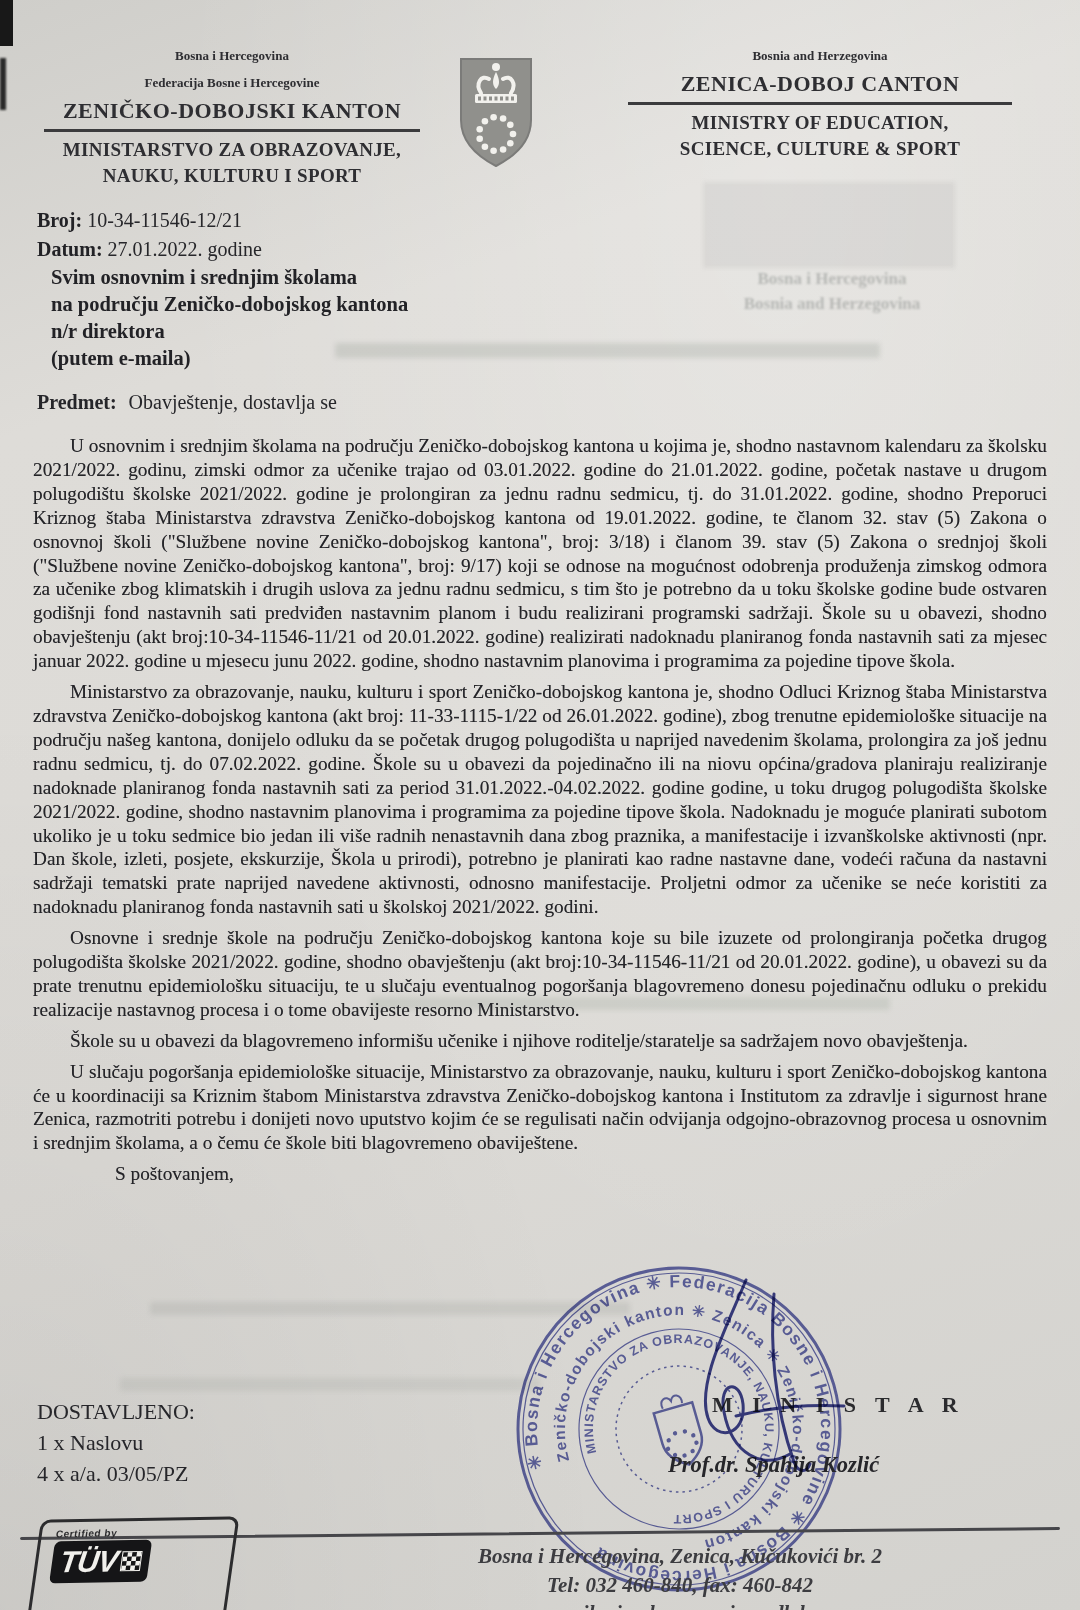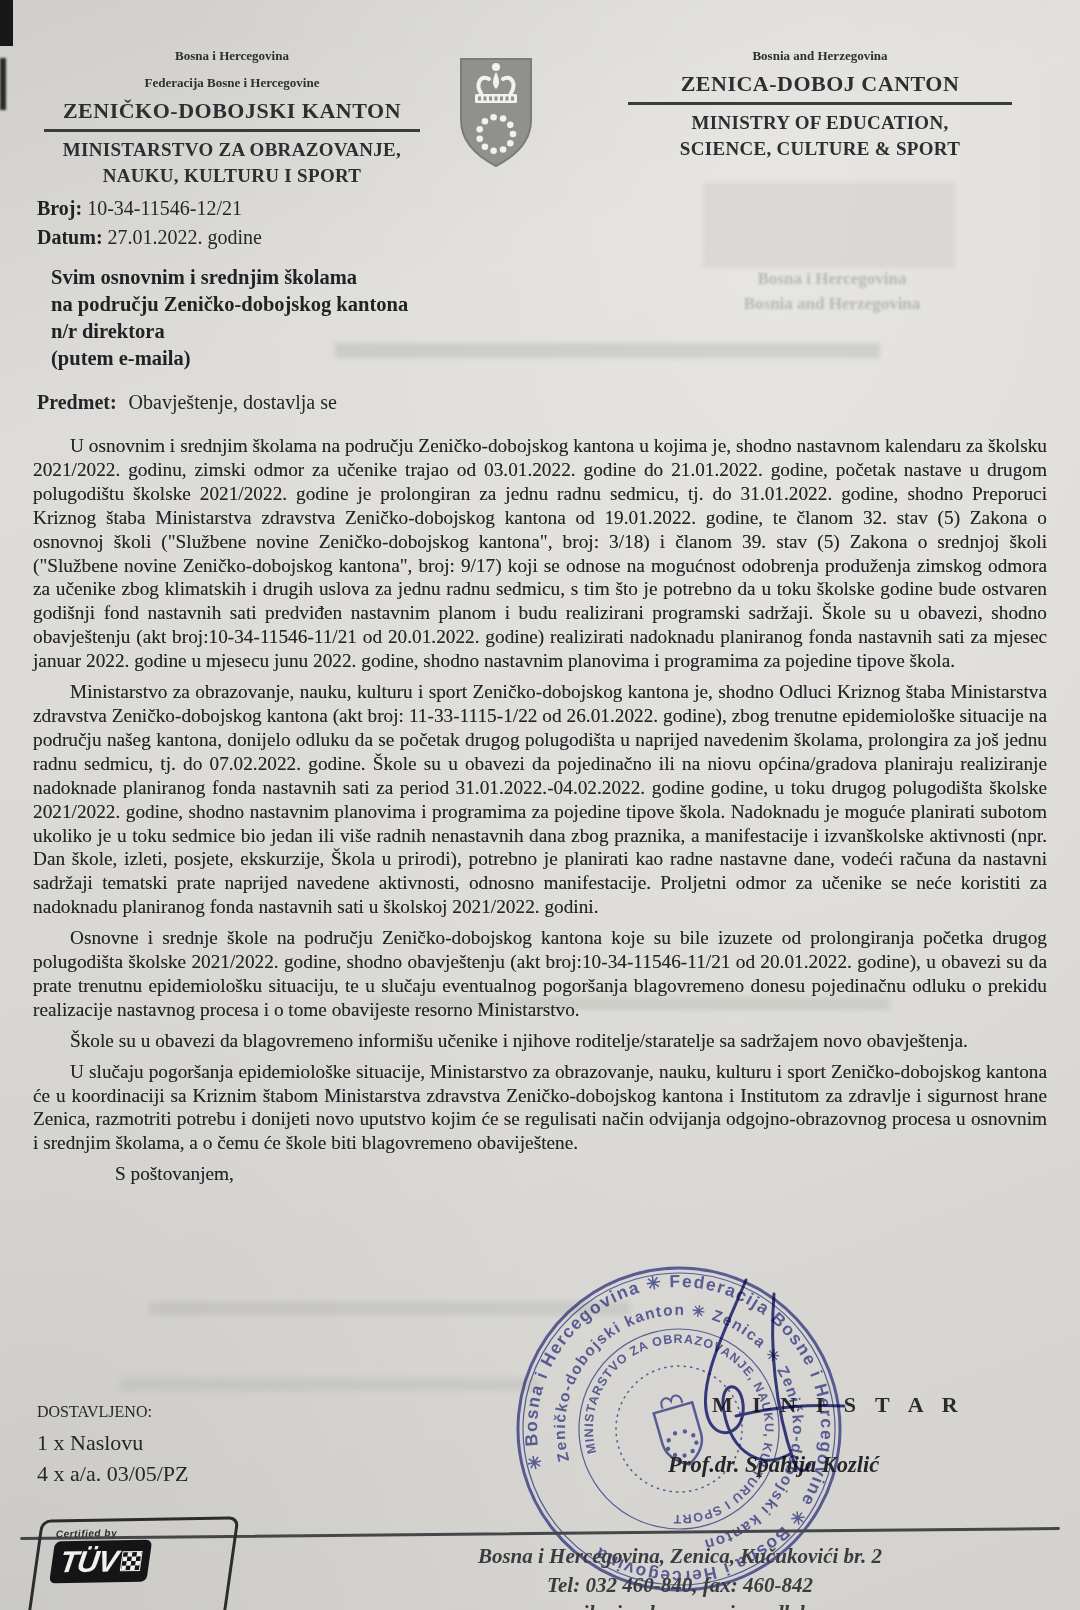--- a/index.html
+++ b/index.html
@@ -24,33 +24,33 @@
   
   .hdr{ text-align:center;font-weight:bold;color:#2e2e32;}
   .hdr-left{left:36px;top:42px;width:392px;}
   .hdr-right{left:620px;top:42px;width:400px;}
   .hdr .l1,.hdr .l2{font-size:13px;line-height:27px;}
   .hdr .l3{font-size:22px;line-height:29px;letter-spacing:.5px;}
   .hdr-rule{height:0;border-top:3px solid #3b3b3d;margin:4px 8px 5px 8px;}
   .hdr .l4,.hdr .l5{font-size:19px;line-height:26px;letter-spacing:.3px;}
   .emblem{left:454px;top:54px;}
   
-  .meta{left:37px;top:194px;font-size:20px;line-height:29px;}
+  .meta{left:37px;top:206px;font-size:20px;line-height:29px;}
   .meta b{color:#222226;}
   .recipient{left:37px;top:264px;font-weight:bold;font-size:20.5px;line-height:27px;color:#222226;margin-left:14px;}
   .subject{left:37px;top:391px;font-size:20px;}
   .subject .val{margin-left:12px;text-align:right;}
   
   .body-text{left:33px;top:434px;width:1014px;font-size:19.3px;line-height:23.9px;
     text-align:justify;color:#242428;text-shadow:0 0 .4px rgba(40,40,44,.45);}
   .body-text p{margin:0 0 7px 0;text-indent:37px;}
   .body-text p.closing{text-align:left;text-indent:82px;margin-top:2px;}
   
   .distribution{left:37px;top:1396px;font-size:22px;line-height:31px;color:#26262a;}
-  .distribution .d-title{font-size:16px;}
+  .distribution .d-title{font-size:22px;}
   
   .minister-title{left:712px;top:1392px;width:280px;font-weight:bold;font-size:22px;
     letter-spacing:7px;color:#2b2b2e;}
   .minister-name{left:668px;top:1452px;width:320px;font-weight:bold;font-style:italic;
     font-size:22.5px;color:#26262a;}
   
   .stamp{left:511px;top:1261px;mix-blend-mode:multiply;opacity:.84;transform:rotate(-16deg);}
   .sig{left:648px;top:1266px;mix-blend-mode:multiply;}
   
   .footer-rule{left:20px;top:1532px;width:1040px;height:2.5px;background:#46464a;

